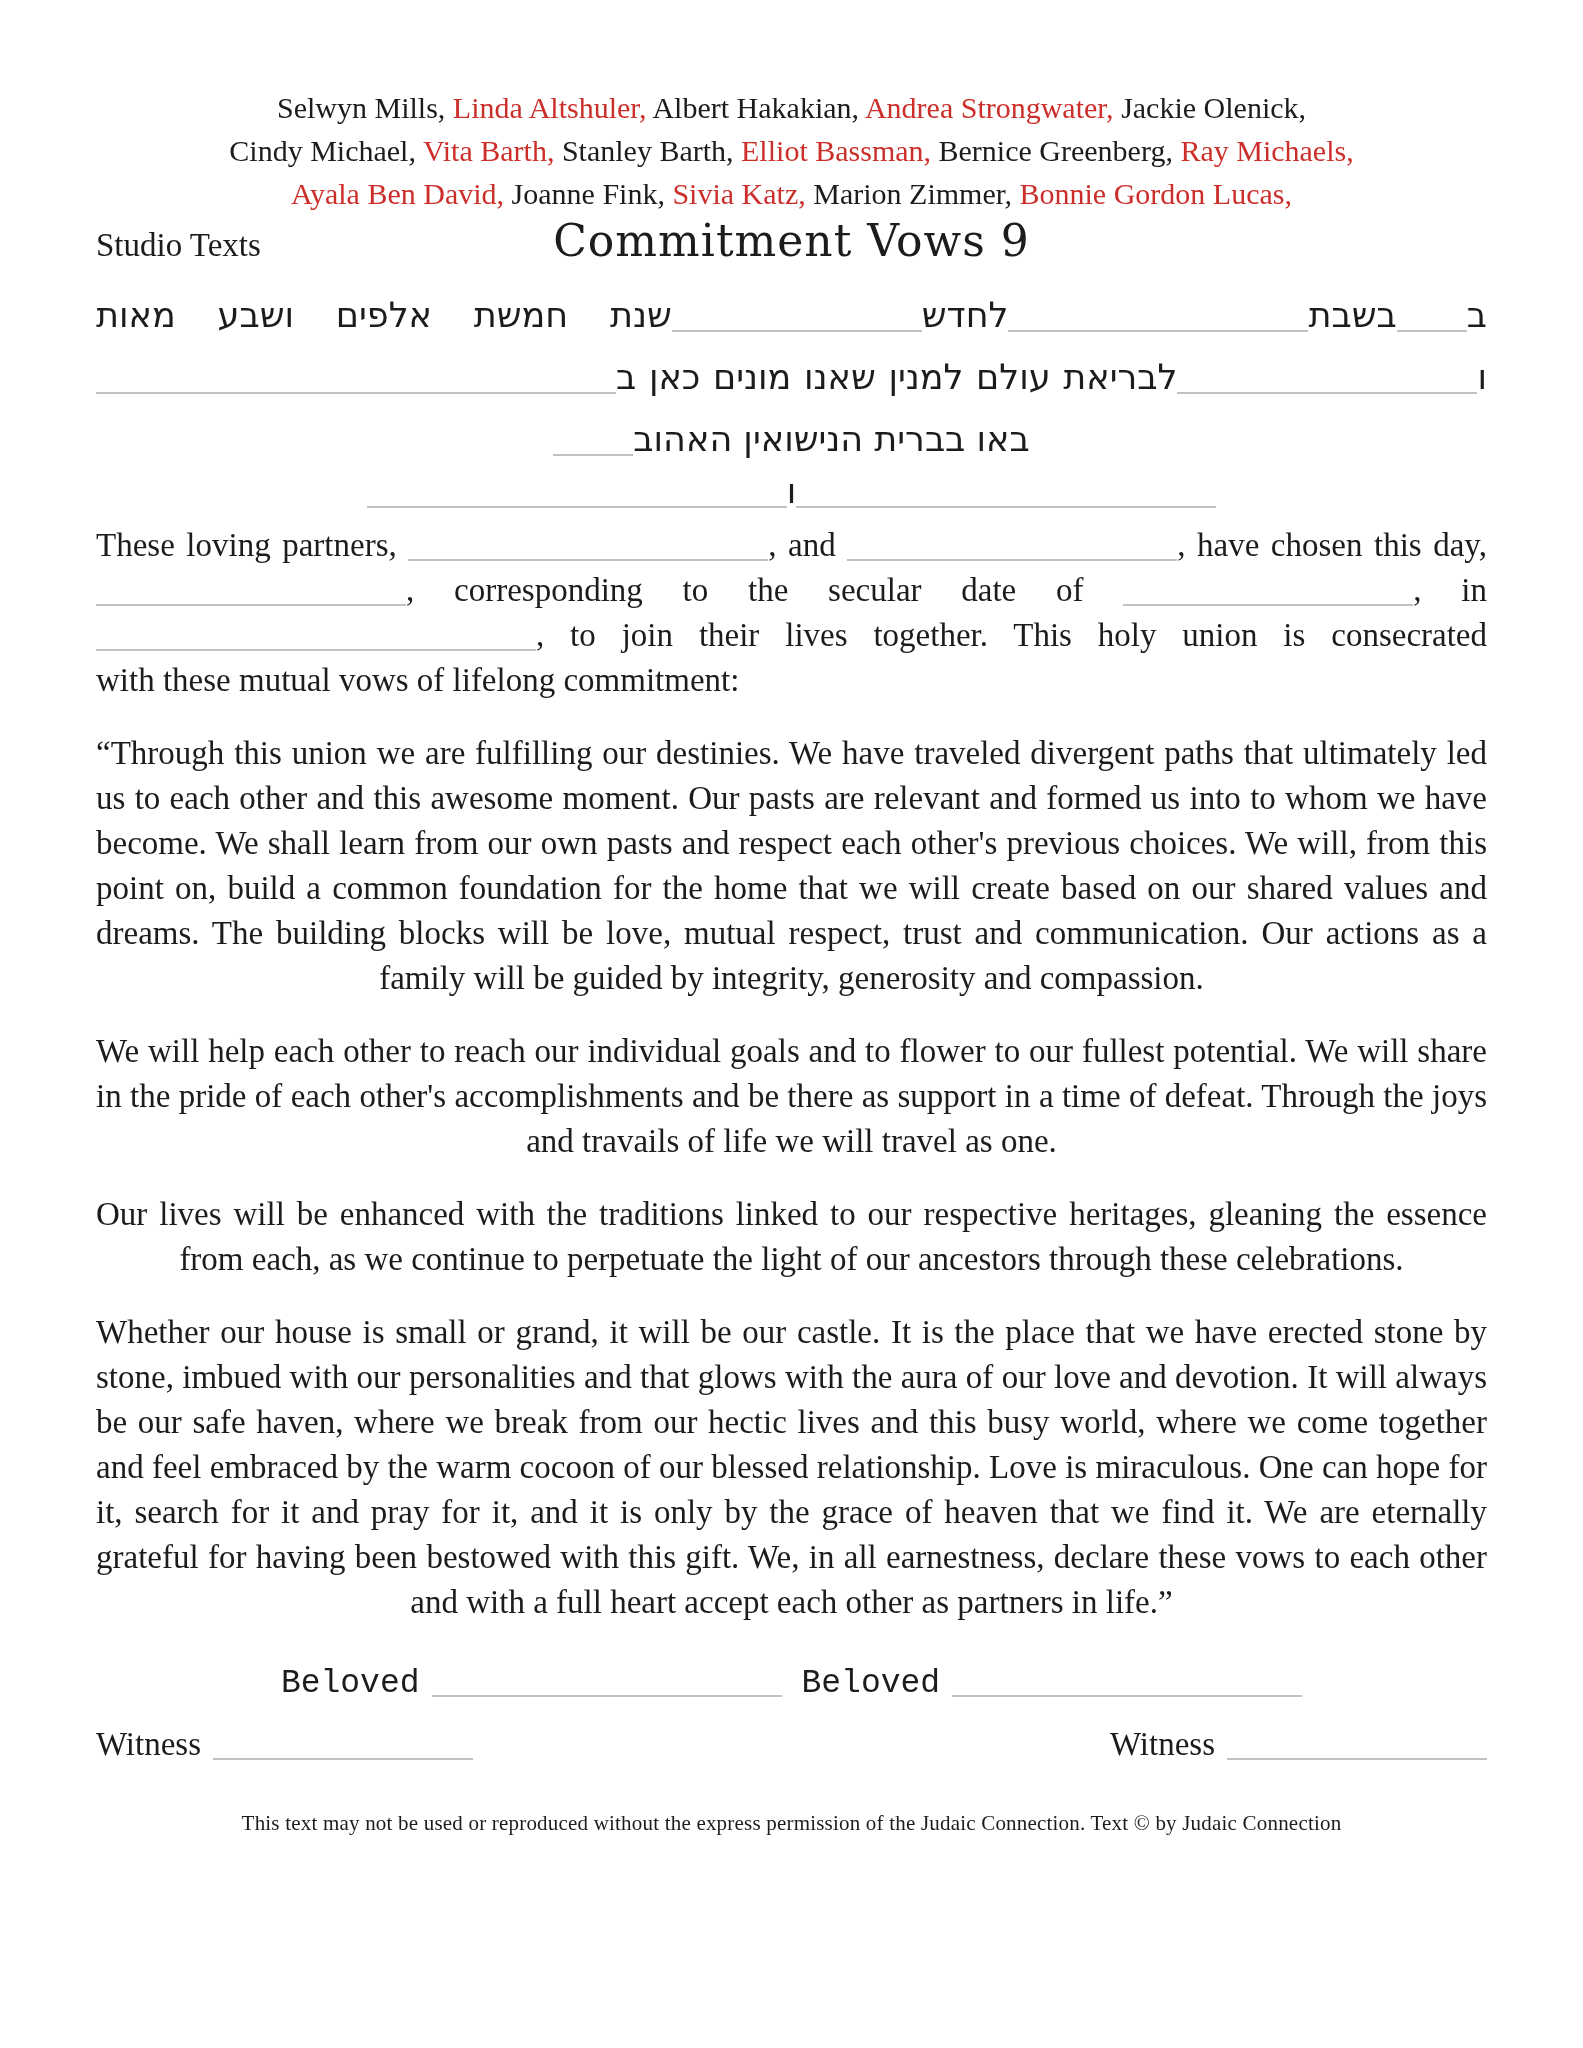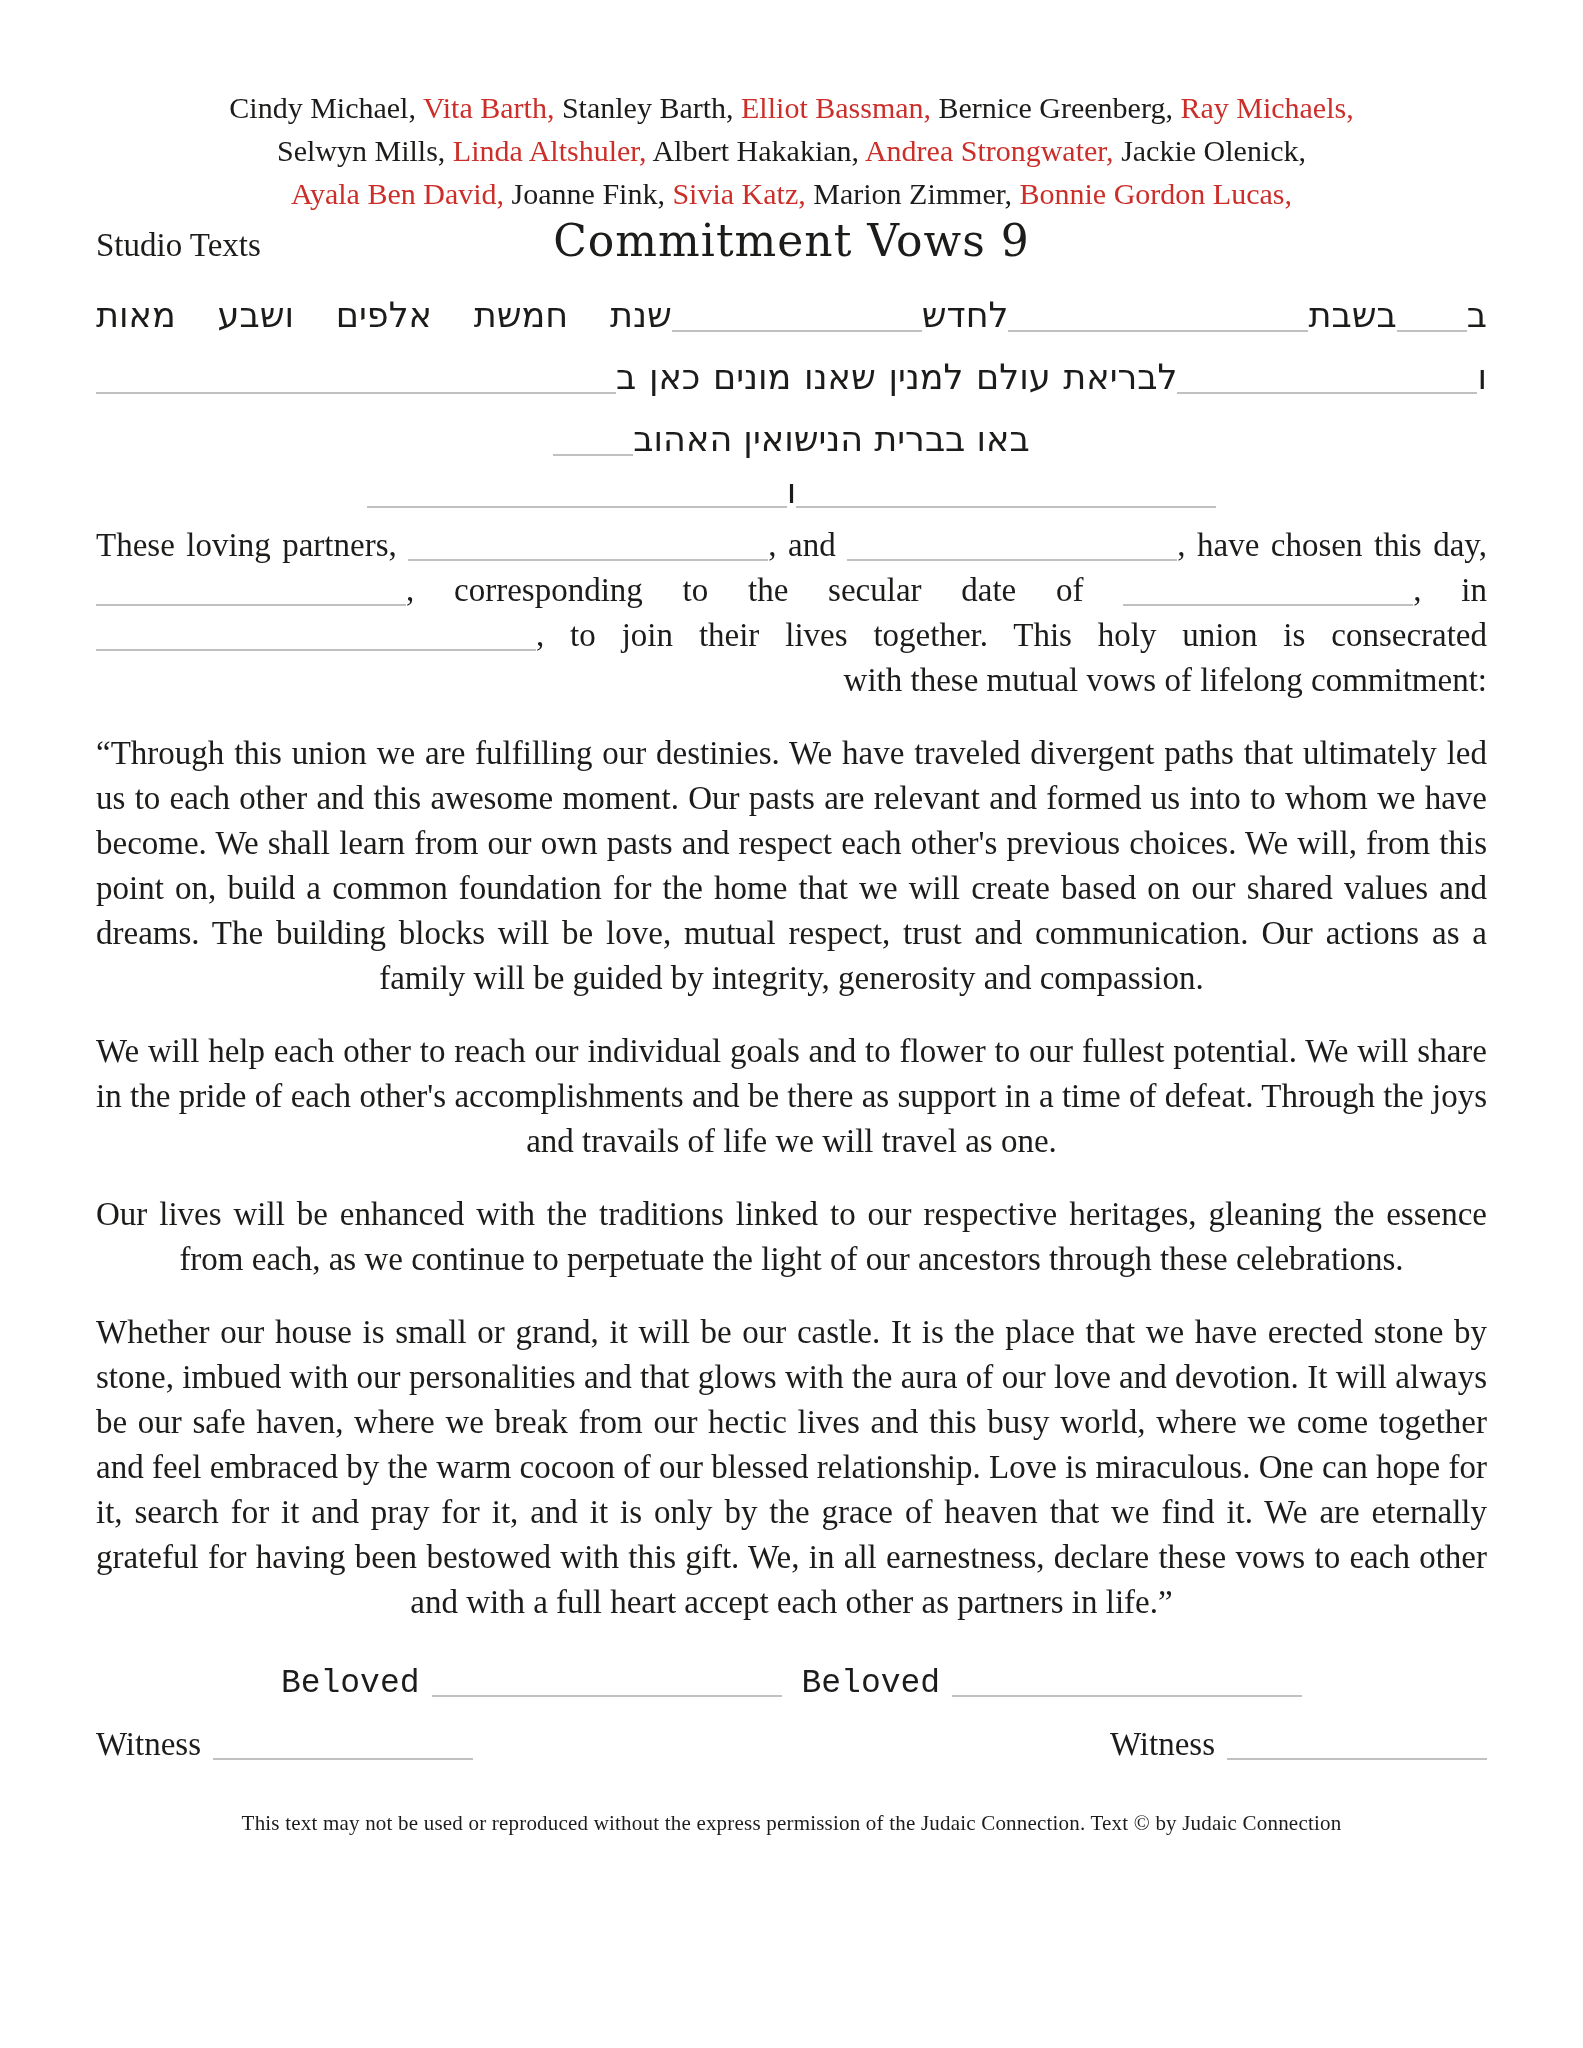--- a/index.html
+++ b/index.html
@@ -32,41 +32,41 @@
   .vav-line{margin-top:2px;line-height:48px;}
 
   
   .blank{
     display:inline-block;height:6px;margin-bottom:-5px;
     border-bottom:2px solid var(--line);
   }
 
   
   .intro{margin-top:8px;font-size:33px;line-height:45px;text-align:justify;text-align-last:justify;}
-  .intro-last{font-size:33px;line-height:45px;text-align:right;}
+  .intro-last{font-size:33px;line-height:45px;text-align:left;}
   .para{font-size:33px;line-height:45px;text-align:justify;text-align-last:center;margin-top:28px;}
   .para:first-of-type{margin-top:46px;}
 
   
   .sig-row{font-size:33px;line-height:46px;display:flex;align-items:baseline;}
   .sig-beloved{margin-top:36px;justify-content:center;gap:20px;font-family:Liberation Mono, monospace;}
   .sig-witness{margin-top:14px;justify-content:space-between;text-align:right;}
   .sig-pair .blank{margin-left:12px;}
 
   
   .footer{margin-top:44px;text-align:center;font-size:21px;letter-spacing:.2px;}
 </style>
 </head>
 <body>
 
 <div class="page">
 
   <div class="names">
+    <div><span>Selwyn Mills,</span> <span class="red">Linda Altshuler,</span> <span>Albert Hakakian,</span> <span class="red">Andrea Strongwater,</span> <span>Jackie Olenick,</span></div>
     <div><span>Cindy Michael,</span> <span class="red">Vita Barth,</span> <span>Stanley Barth,</span> <span class="red">Elliot Bassman,</span> <span>Bernice Greenberg,</span> <span class="red">Ray Michaels,</span></div>
-    <div><span>Selwyn Mills,</span> <span class="red">Linda Altshuler,</span> <span>Albert Hakakian,</span> <span class="red">Andrea Strongwater,</span> <span>Jackie Olenick,</span></div>
     <div><span class="red">Ayala Ben David,</span> <span>Joanne Fink,</span> <span class="red">Sivia Katz,</span> <span>Marion Zimmer,</span> <span class="red">Bonnie Gordon Lucas,</span></div>
   </div>
 
   <div class="masthead">
     <span class="studio">Studio Texts</span>
     <div class="title">Commitment Vows 9</div>
   </div>
 
   <div class="heb heb-justify"><span>ב</span><span class="blank" style="width: 70px;"></span><span>בשבת</span><span class="blank" style="width: 300px;"></span><span>לחדש</span><span class="blank" style="width: 250px;"></span><span>שנת חמשת אלפים ושבע מאות</span></div>
   <div class="heb heb-justify"><span>ו</span><span class="blank" style="width: 300px;"></span><span>לבריאת עולם למנין שאנו מונים כאן ב</span><span class="blank" style="width: 520px;"></span></div>

